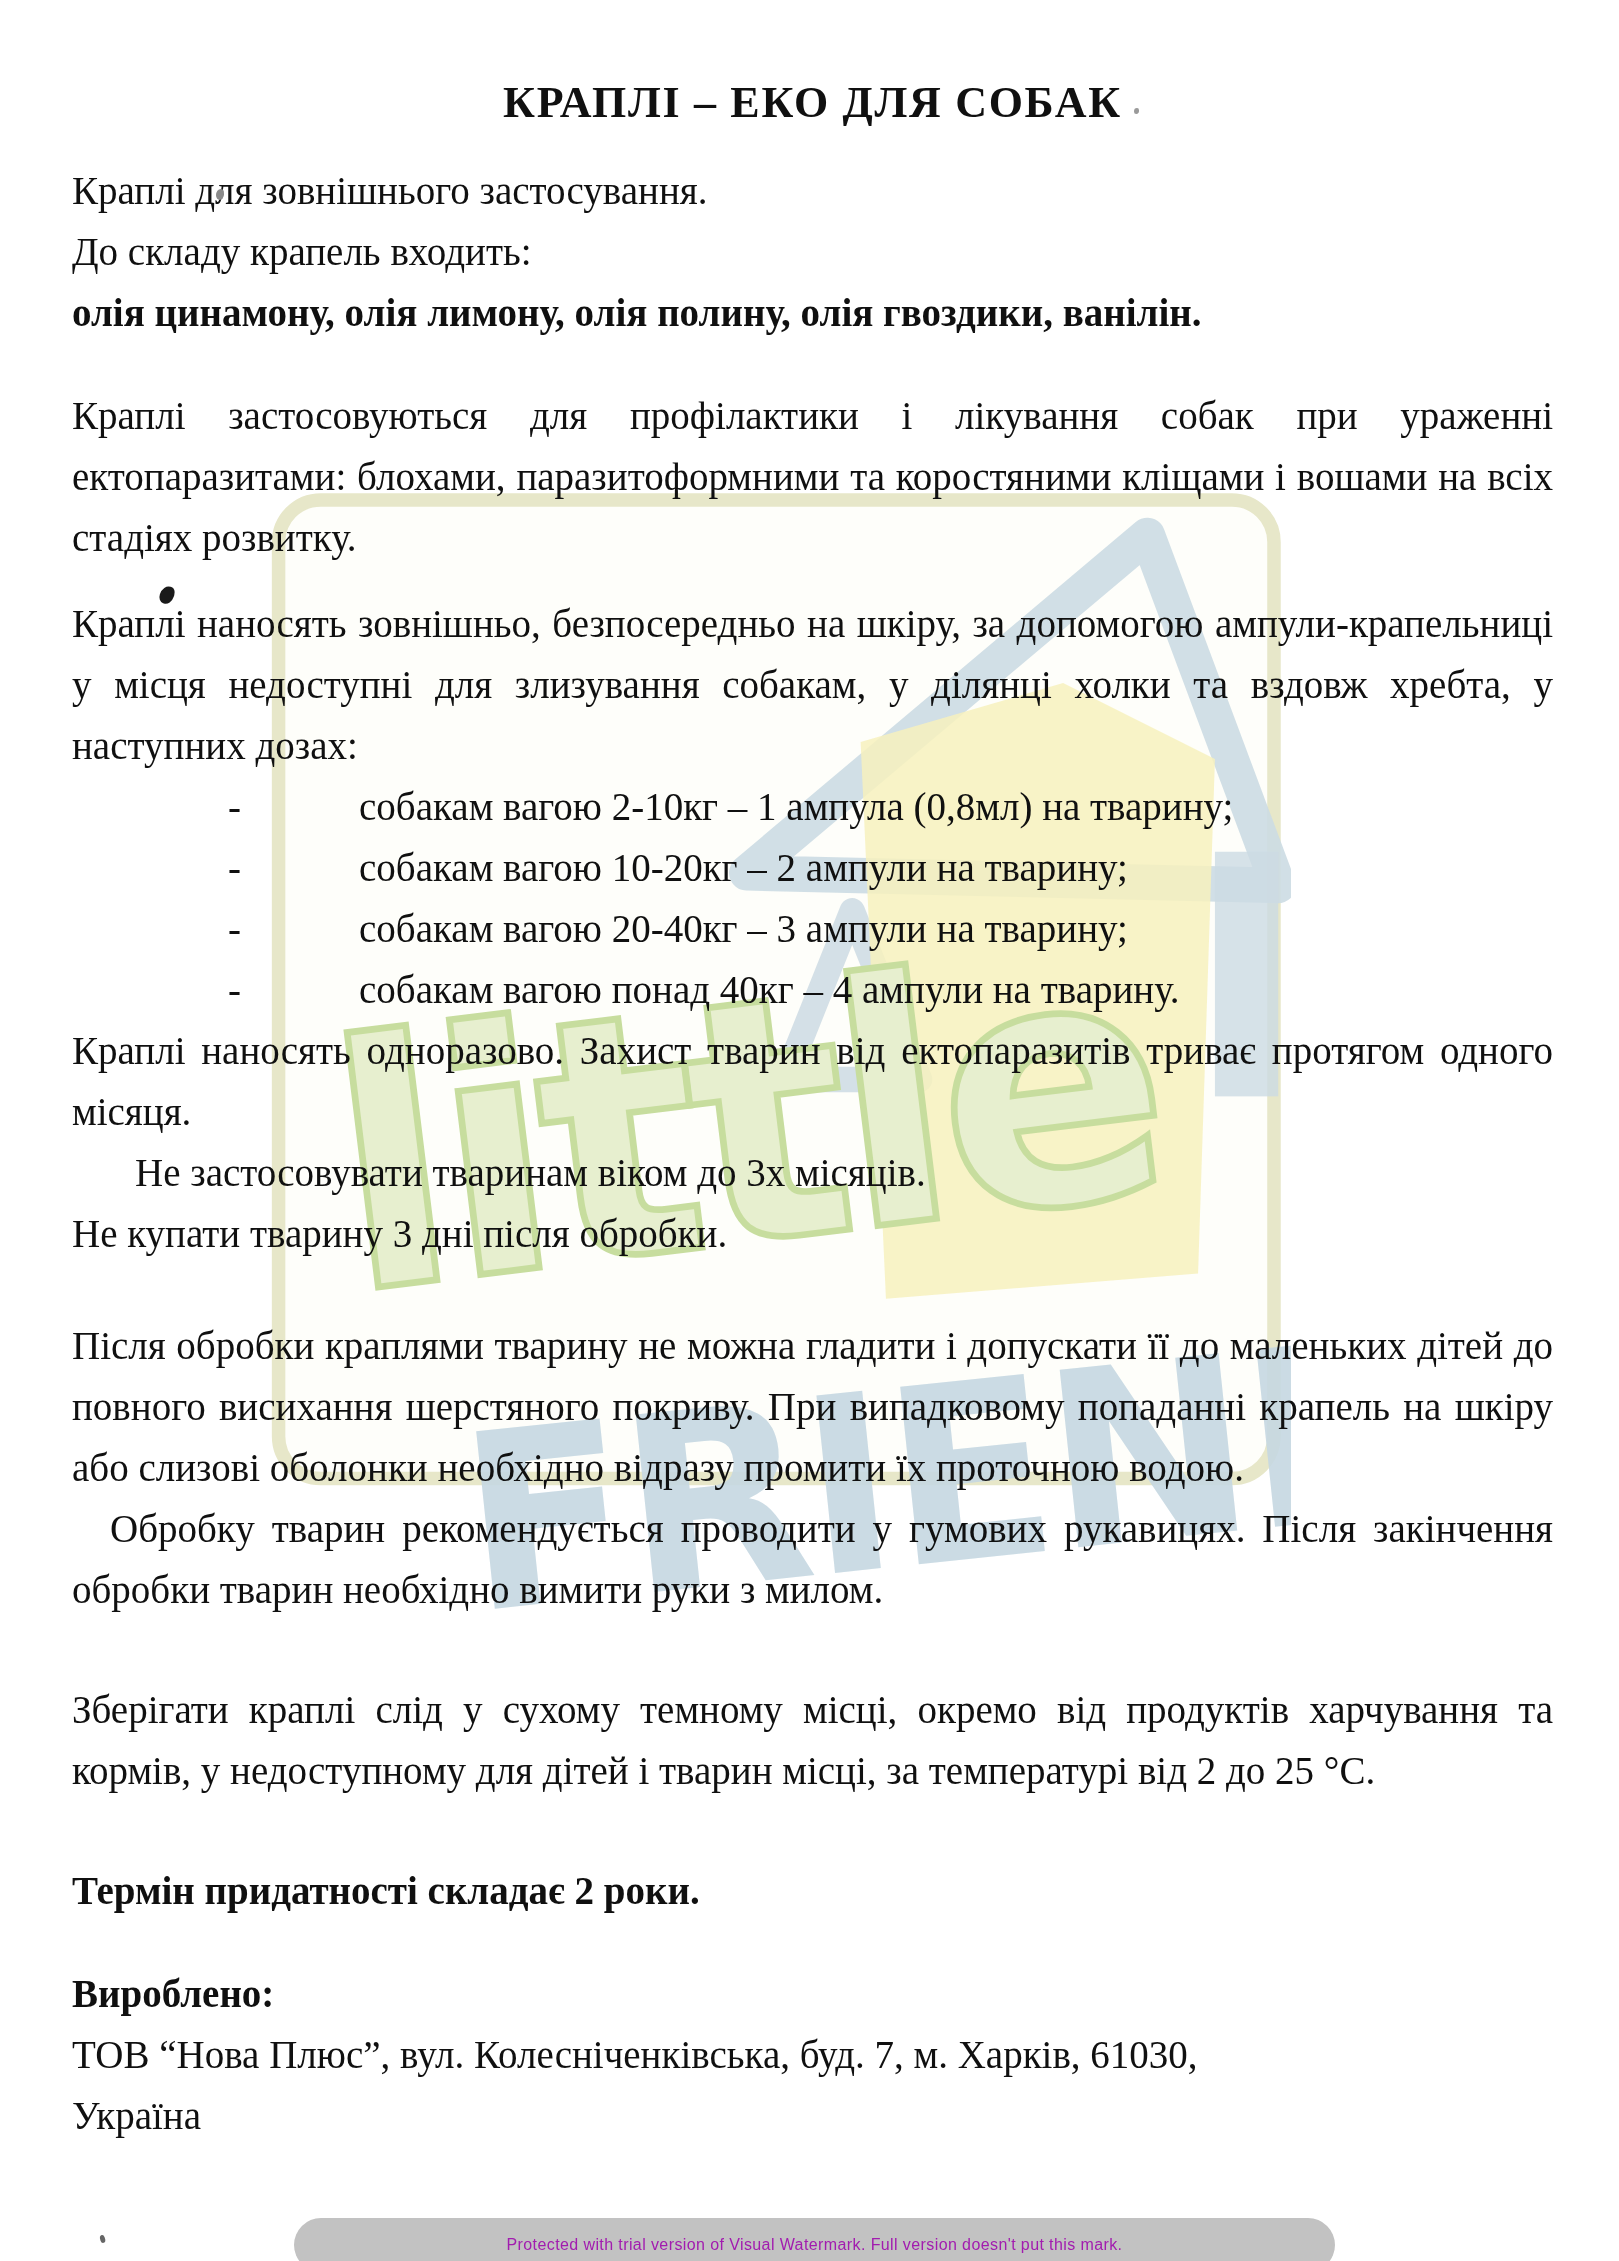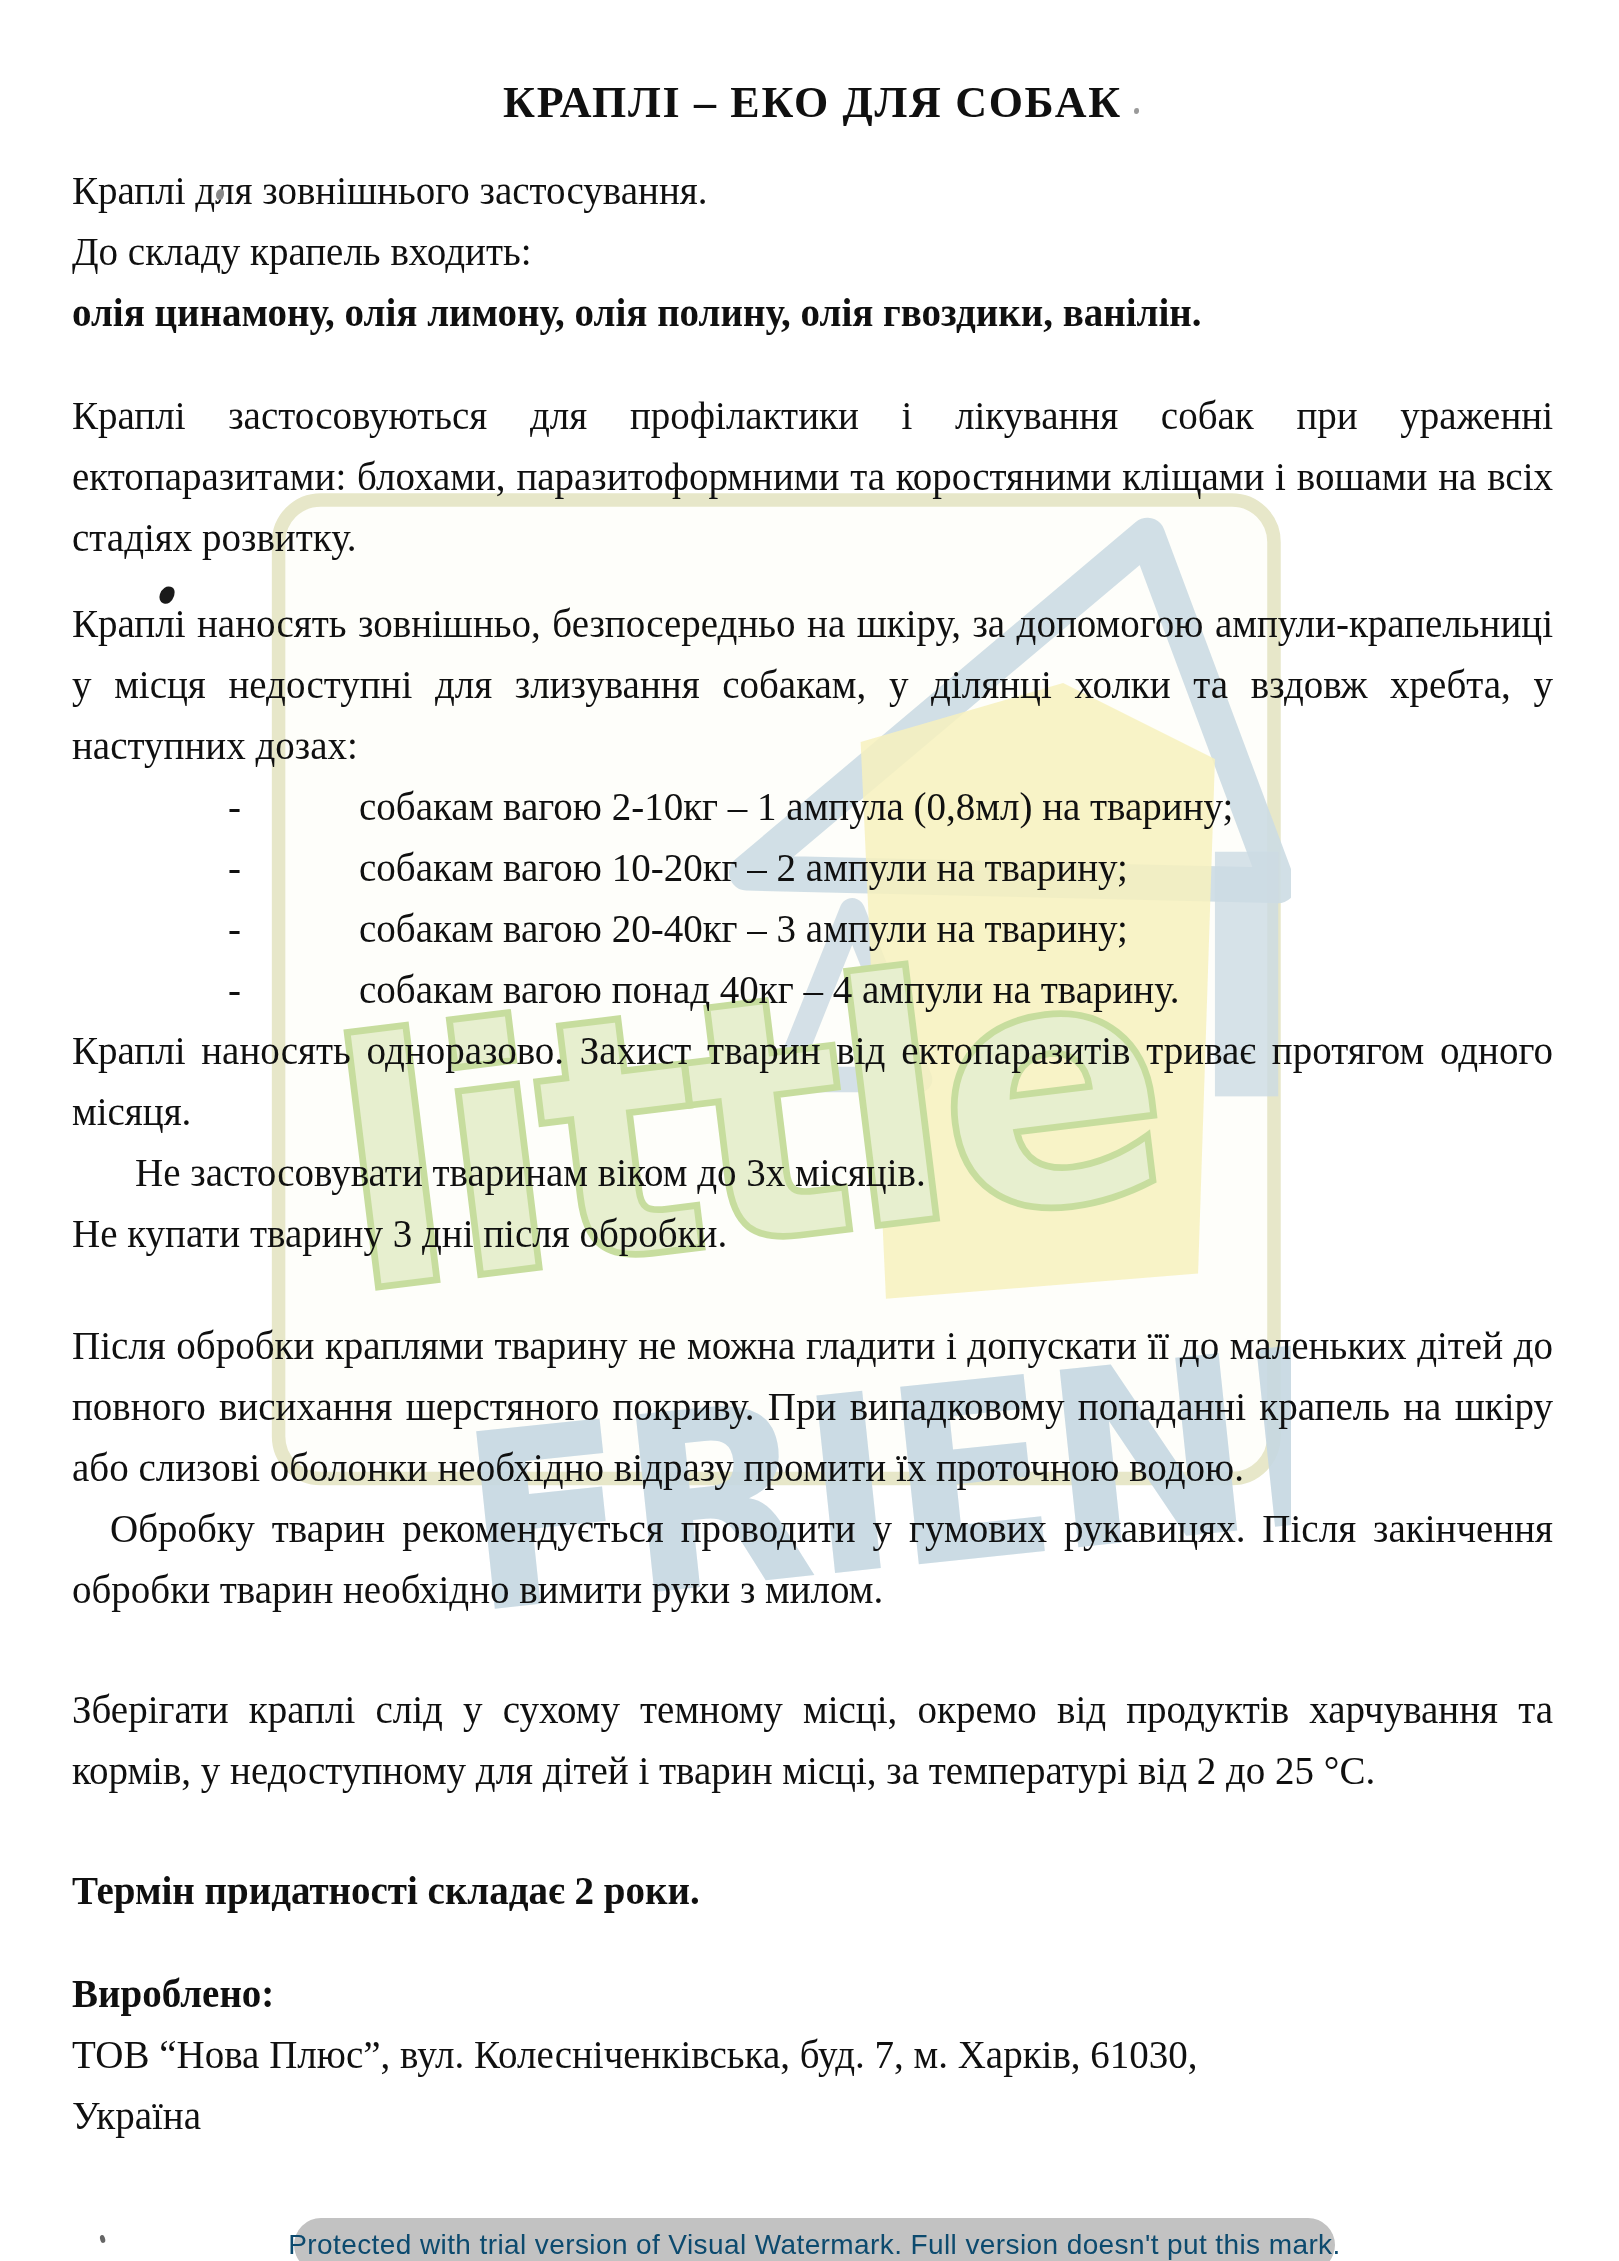--- a/index.html
+++ b/index.html
@@ -37,22 +37,22 @@
   .speck.s3{left:1134px; top:108px; width:5px; height:5.9px; background:#9a9a9a;}
   .speck.s4{left:1046px; top:2225px; width:5.9px; height:9.3px; background:#333;}
   .speck.s5{left:100px; top:2235px; width:5px; height:7.6px; background:#666; transform:rotate(-20deg);}
   
   .footer-pill{
     position:absolute; left:294px; top:2218px; width:1041px; height:54px; z-index:4;
     background:#c2c2c2; border-radius:27px;
     display:flex; align-items:center; justify-content:center;
   }
   .footer-pill span{
-    font-family:"Liberation Sans", sans-serif; font-size:28px; font-weight:300;
-    color:#0c4a6e; letter-spacing:0.4px; white-space:nowrap;
+    font-family:"Liberation Sans", sans-serif; font-size:16px; font-weight:300;
+    color:#a21caf; letter-spacing:0.4px; white-space:nowrap;
   }
 </style>
 </head>
 <body>
 
 <div class="page">
 
   <svg class="wm" viewBox="0 0 1210 1400" xmlns="http://www.w3.org/2000/svg">
     <rect x="10" y="13" width="1180" height="1160" rx="50" fill="rgba(250,250,235,0.25)" stroke="#e7e7c9" stroke-width="16"></rect>
     <polygon points="1040,55 565,455 1195,470" fill="none" stroke="#ccdbe3" stroke-width="42" stroke-linejoin="round" opacity="0.9"></polygon>

